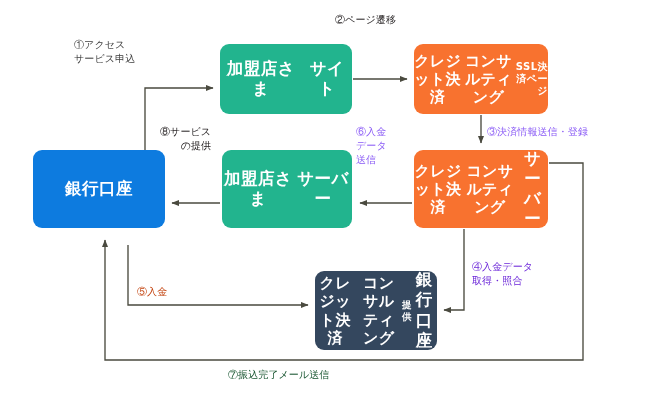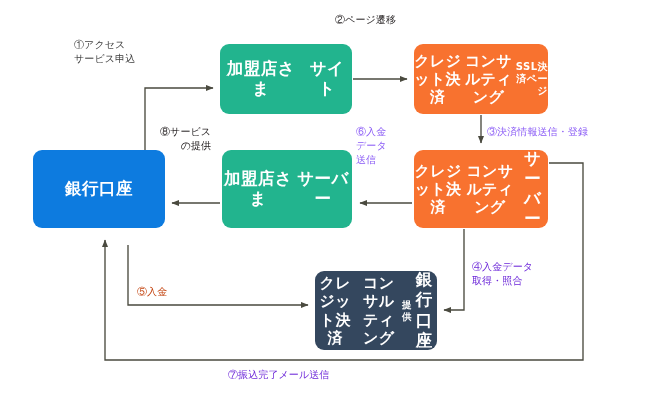--- a/index.html
+++ b/index.html
@@ -90,18 +90,18 @@
       <div class="label" style="left: 74px; top: 39px; color: #404040;">①アクセス
 サービス申込</div>
       <div class="label" style="left: 335px; top: 14px; color: rgb(35, 31, 32);">②ページ遷移</div>
       <div class="label" style="left: 487px; top: 126px; color: #8b5cf6;">③決済情報送信・登録</div>
       <div class="label" style="left: 472px; top: 261px; color: #6d28d9;">④入金データ
 取得・照合</div>
       <div class="label" style="left: 137px; top: 286px; color: #c2410c;">⑤入金</div>
       <div class="label" style="left: 356px; top: 126px; color: #8b5cf6;">⑥入金
 データ
 送信</div>
-      <div class="label" style="left: 228px; top: 369px; color: #6d28d9;">⑦振込完了メール送信</div>
+      <div class="label" style="left: 228px; top: 369px; color: #14532d;">⑦振込完了メール送信</div>
       <div class="label" style="left: 160px; top: 126px; color: rgb(35, 31, 32); text-align: right;">⑧サービス
 の提供</div>
     </div>
 
 </div>
 
 </body></html>

